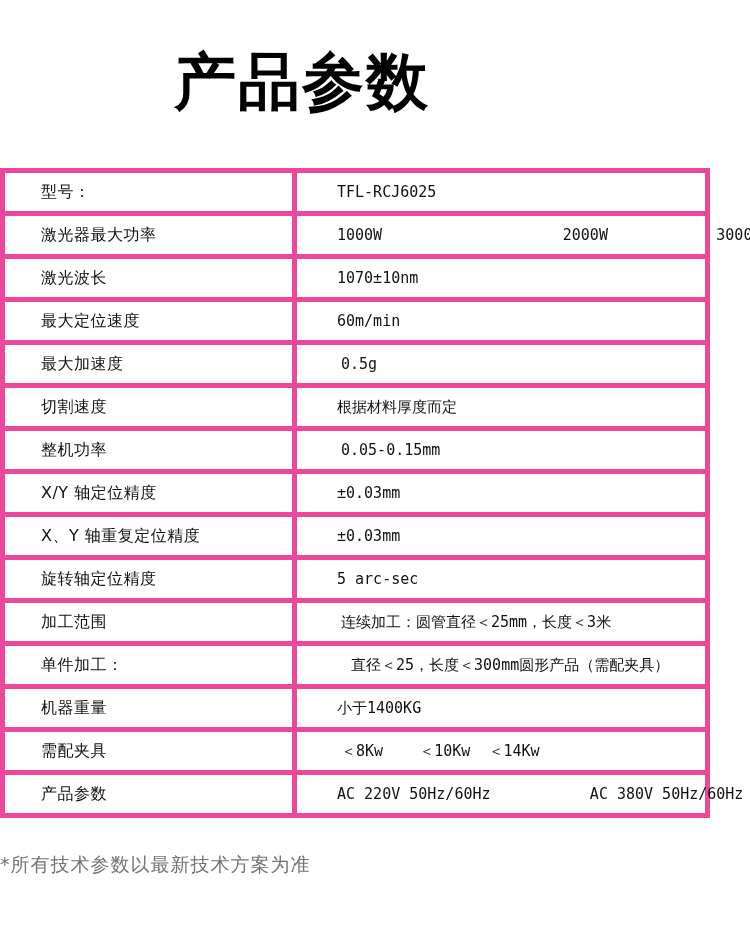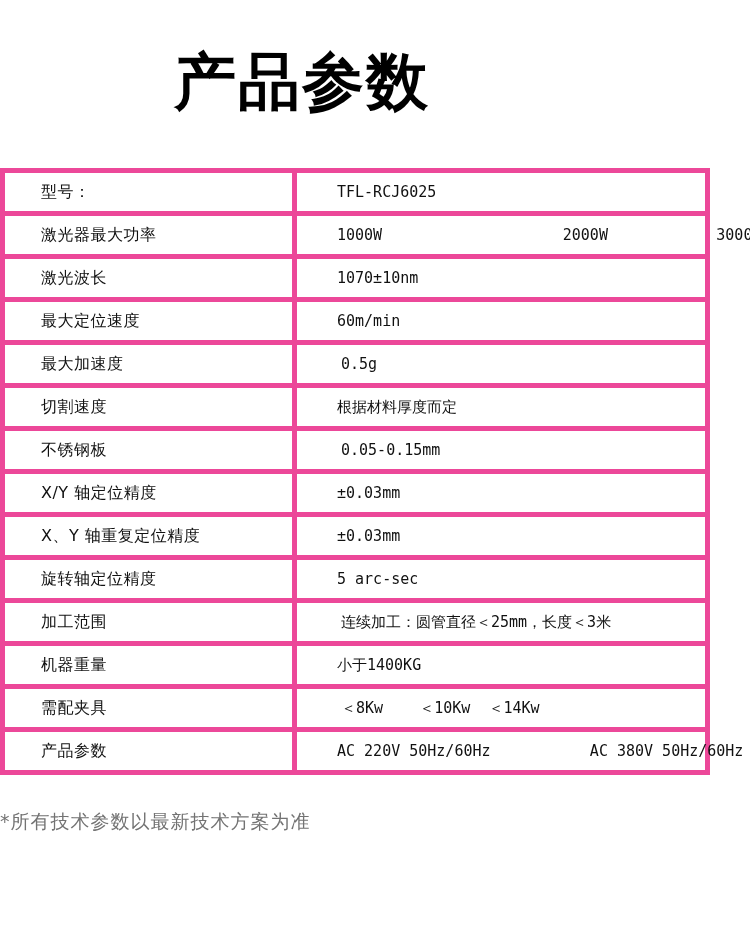--- a/index.html
+++ b/index.html
@@ -107,38 +107,42 @@
           </tr>
           <tr>
             <td class="label">最大加速度</td>
             <td class="value mid">0.5g</td>
           </tr>
           <tr>
             <td class="label">切割速度</td>
             <td class="value">根据材料厚度而定</td>
           </tr>
           <tr>
-            <td class="label">不锈钢板</td>
+            <td class="label">整机功率</td>
             <td class="value mid">0.05-0.15mm</td>
           </tr>
           <tr>
             <td class="label">X/Y 轴定位精度</td>
             <td class="value">±0.03mm</td>
           </tr>
           <tr>
             <td class="label">X、Y 轴重复定位精度</td>
             <td class="value">±0.03mm</td>
           </tr>
           <tr>
             <td class="label">旋转轴定位精度</td>
             <td class="value">5 arc-sec</td>
           </tr>
           <tr>
             <td class="label">加工范围</td>
             <td class="value mid">连续加工：圆管直径＜25mm，长度＜3米</td>
+          </tr>
+          <tr>
+            <td class="label">单件加工：</td>
+            <td class="value mid2">直径＜25，长度＜300mm圆形产品（需配夹具）</td>
           </tr>
           <tr>
             <td class="label">机器重量</td>
             <td class="value">小于1400KG</td>
           </tr>
           <tr>
             <td class="label">需配夹具</td>
             <td class="value mid">＜8Kw    ＜10Kw  ＜14Kw</td>
           </tr>
           <tr>

